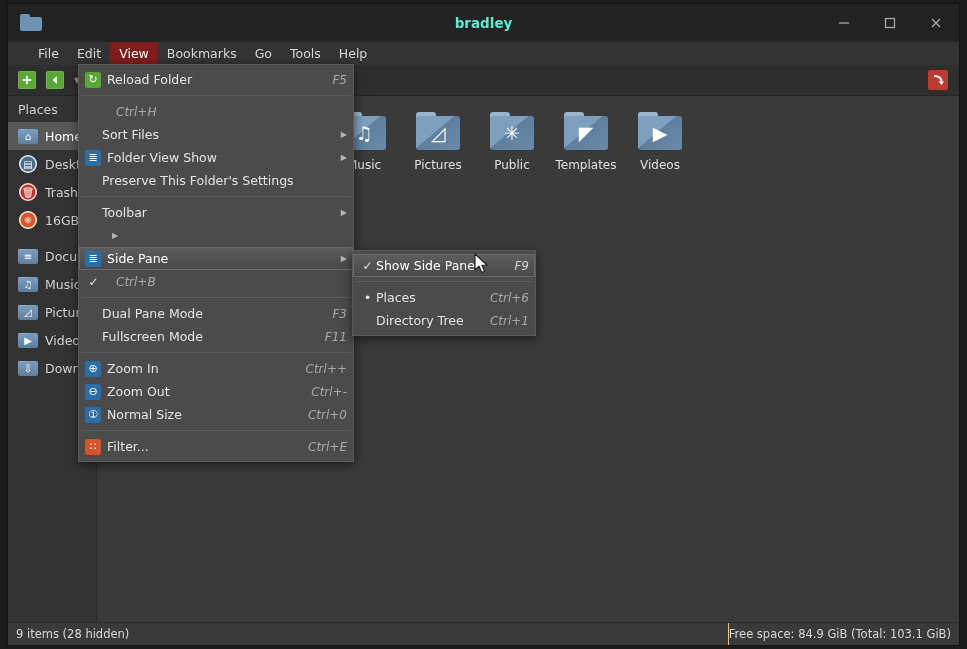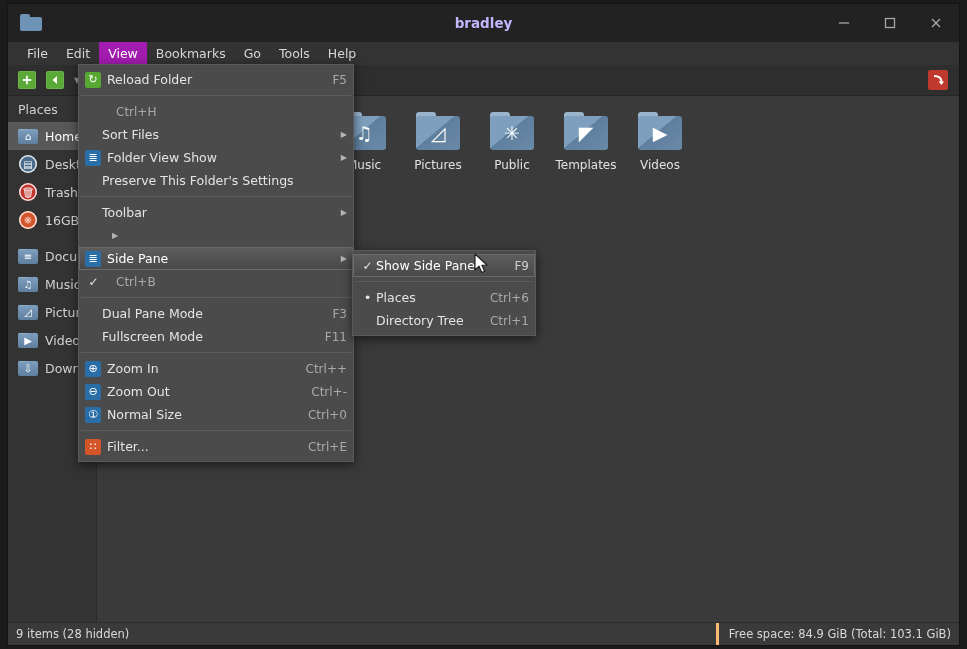--- a/index.html
+++ b/index.html
@@ -55,21 +55,21 @@
     position: absolute;
     left: 0; top: 3px;
     width: 22px; height: 14px;
     background: #6f93b4;
     border-radius: 2px;
   }
   .title-text {
     position: absolute;
     left: 0; right: 0;
     text-align: center;
-    color: #c4b5fd;
+    color: #5eead4;
     font-size: 13.5px;
     font-weight: bold;
     pointer-events: none;
   }
   .win-controls {
     margin-left: auto;
     display: flex;
     align-items: center;
     height: 100%;
   }
@@ -85,34 +85,34 @@
   }
   .win-btn svg { display: block; }
 
   
   .menubar {
     height: 23px;
     background: #333333;
     display: flex;
     align-items: stretch;
     flex: 0 0 auto;
-    padding-left: 10px;
+    padding-left: 21px;
     position: relative;
     z-index: 40;
   }
   .menubar-item {
     padding: 0 9px;
     display: flex;
     align-items: center;
     color: #d7d7d7;
     font-size: 12.5px;
     cursor: default;
   }
   .menubar-item.active {
-    background: #a21caf;
+    background: #7f1d1d;
     color: #ffffff;
   }
 
   
   .toolbar {
     height: 30px;
     background: #2e2e2e;
     display: flex;
     align-items: center;
     flex: 0 0 auto;
@@ -306,22 +306,21 @@
     display: flex;
     align-items: center;
     flex: 0 0 auto;
     font-size: 11.5px;
     color: #d8d8d8;
     padding: 0 8px;
     justify-content: flex-end;
   }
   .status-right {
     margin-left: auto;
-    border-left: 3px solid #fdba74;
-    padding-left: 10px;
+    border-left: 1px solid #fdba74;
     height: 100%;
     display: flex;
     align-items: center;
   }
 
   
   .menu {
     position: absolute;
     background: #4b4b4b;
     border: 1px solid #5a5a5a;
@@ -381,20 +380,21 @@
   }
   .sq.green { background: #57a733; }
   .sq.blue  { background: #2a6ea8; }
   .sq.orange{ background: #d4552a; }
   .mi-label { flex: 1 1 auto; white-space: nowrap; }
   .mi-accel {
     margin-left: 14px;
     color: #a9a9a9;
     white-space: nowrap;
     font-size: 12px;
+    font-style: italic;
   }
   .mi.hl .mi-accel { color: #cfcfcf; }
   .mi-arrow {
     margin-left: 10px;
     color: #b5b5b5;
     font-size: 8px;
   }
   .mi-sep {
     height: 1px;
     background: #5c5c5c;

